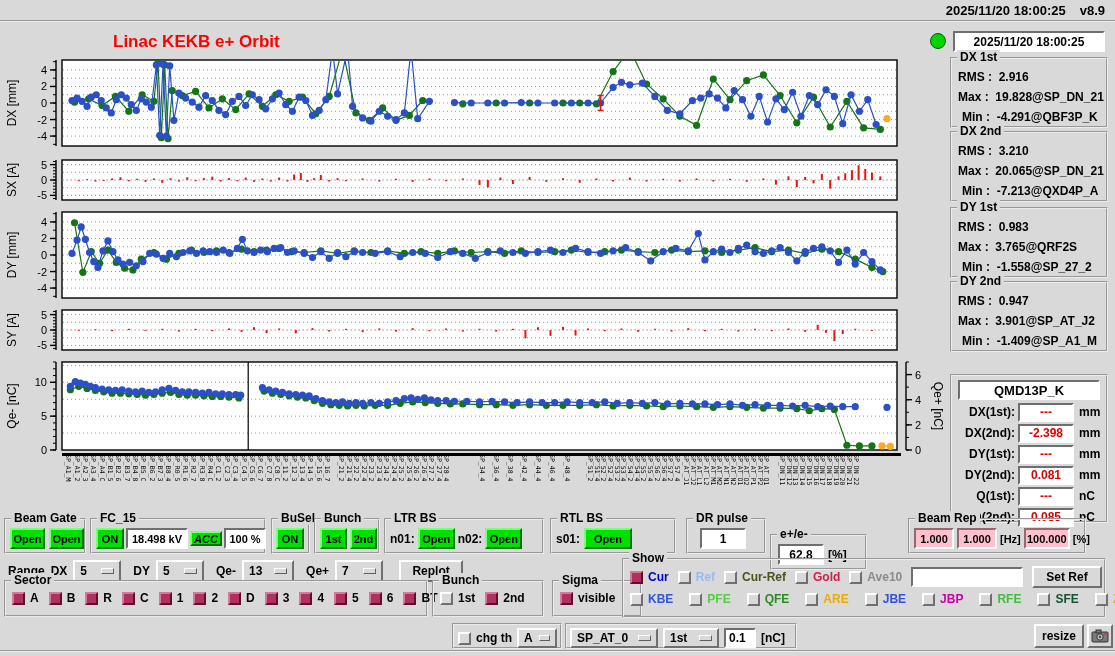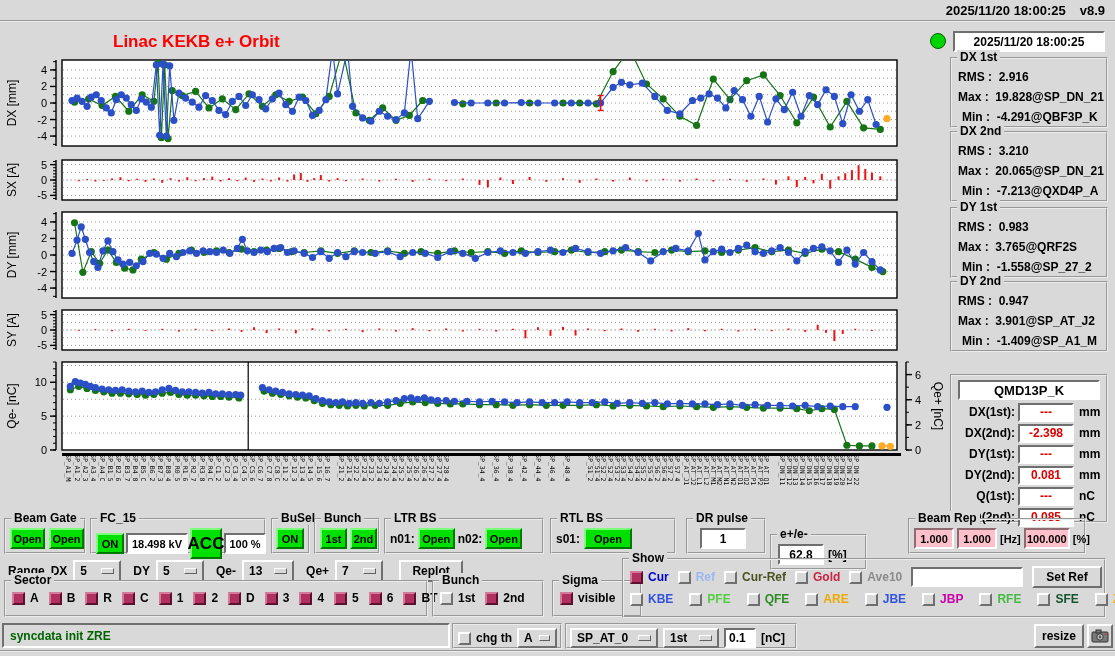--- a/index.html
+++ b/index.html
@@ -1039,21 +1039,21 @@
   <div class="inblk" style="left:4px;top:8px;gap:4px;">
     <div class="gbtn" style="width:35px;height:21px;font-size:11px;">Open</div>
     <div class="gbtn" style="width:35px;height:21px;font-size:11px;">Open</div>
   </div>
 </div>
 <div class="grp" style="left:90px;top:518px;width:176px;height:36px;">
   <span class="glabel">FC_15</span>
   <div class="inblk" style="left:4px;top:8px;gap:2px;">
     <div class="gbtn" style="width:28px;height:21px;font-size:11px;">ON</div>
     <div class="entry" style="width:62px;height:21px;font-size:11px;justify-content:center;">18.498 kV</div>
-    <div class="gbtn" style="width:32px;height:31px;font-size:17px;">ACC</div>
+    <div class="gbtn" style="width:32px;height:15px;font-size:11px;font-style:italic;">ACC</div>
     <div class="entry" style="width:42px;height:21px;font-size:11px;justify-content:center;">100 %</div>
   </div>
 </div>
 <div class="grp" style="left:271px;top:518px;width:39px;height:36px;">
   <span class="glabel">BuSel</span>
   <div class="inblk" style="left:3px;top:8px;">
     <div class="gbtn" style="width:28px;height:21px;font-size:11px;">ON</div>
   </div>
 </div>
 <div class="grp" style="left:314px;top:518px;width:66px;height:36px;">
@@ -1265,21 +1265,20 @@
         <span style="color: #14532d;">SFE</span>
       </span>
       <span class="cb">
         <span class="cbbox"></span>
         <span style="color: rgb(238, 184, 32);">ZRE</span>
       </span>
     </div>
 </div>
 
 <div id="statusbar">
-  <div id="status-msg" class="sunken">syncdata init ZRE</div>
   <div class="grp" style="left:452px;top:1px;width:110px;height:26px;border-width:2px;">
     <div class="inblk" style="left:4px;top:3px;gap:5px;">
       <span class="cb">
           <span class="cbbox"></span>
           <span class="bold">chg th</span>
         </span>
       <div class="opt" style="width:40px;height:20px;">
           <span>A</span>
           <span class="ind"></span>
         </div>

